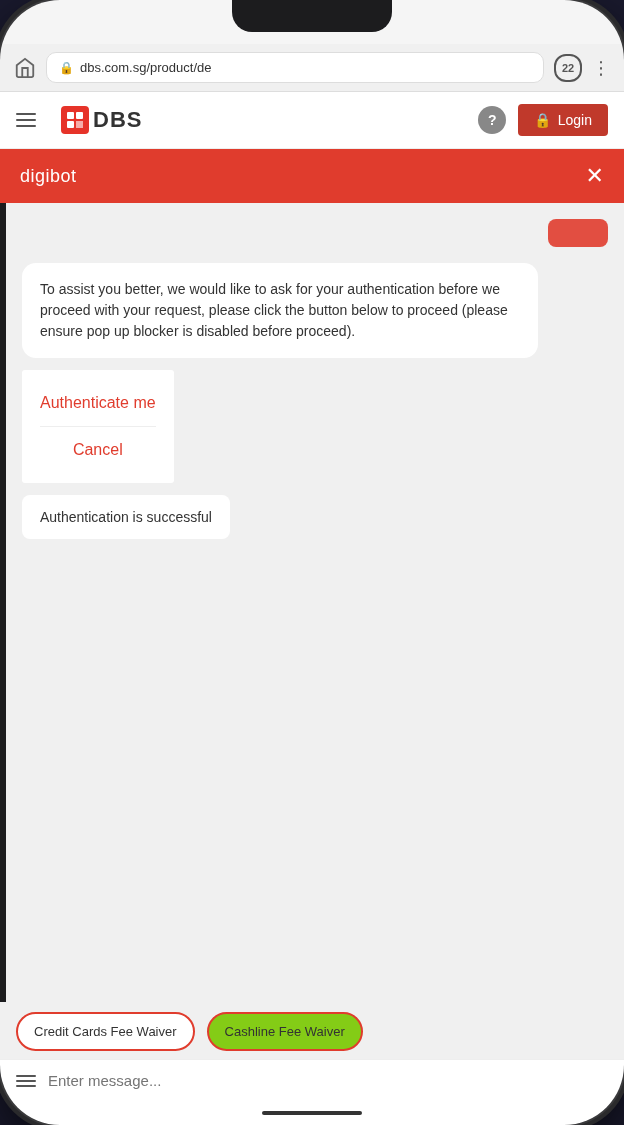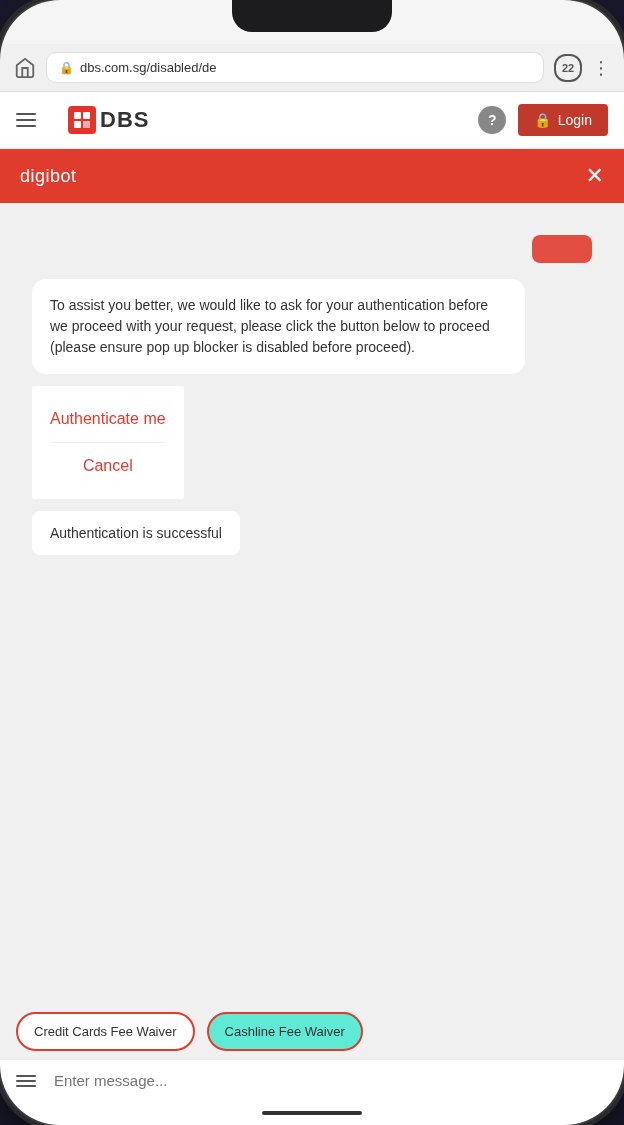--- a/index.html
+++ b/index.html
@@ -110,21 +110,21 @@
       padding: 12px 16px;
       display: flex;
       align-items: center;
       justify-content: space-between;
       border-bottom: 1px solid #eee;
     }
 
     .dbs-nav-left {
       display: flex;
       align-items: center;
-      gap: 32px;
+      gap: 25px;
     }
 
     .hamburger-lines {
       display: flex;
       flex-direction: column;
       gap: 4px;
       cursor: pointer;
     }
     .hamburger-lines span {
       display: block;
@@ -215,25 +215,26 @@
       color: white;
       font-size: 22px;
       cursor: pointer;
       font-weight: 300;
     }
 
     
     .chat-area {
       flex: 1;
       background: #f0f0f0;
-      padding: 32px;
+      padding: 16px;
       overflow-y: auto;
       display: flex;
       flex-direction: column;
       gap: 12px;
+      margin-left: 6px;
     }
 
     
     .partial-red-btn {
       background: #e03c2d;
       color: white;
       border-radius: 8px;
       padding: 14px 30px;
       font-size: 15px;
       align-self: flex-end;
@@ -318,38 +319,38 @@
       gap: 12px;
       overflow-x: auto;
     }
 
     .quick-reply-btn {
       border: 2px solid #e03c2d;
       border-radius: 20px;
       padding: 10px 16px;
       font-size: 13px;
       color: #333;
-      background: #5eead4;
+      background: #84cc16;
       white-space: nowrap;
       cursor: pointer;
       font-weight: 400;
     }
 
     .quick-reply-btn.selected {
       border: 2.5px solid #e03c2d;
       background: white;
     }
 
     
     .message-bar {
       background: white;
       padding: 12px 16px;
       display: flex;
       align-items: center;
-      gap: 18px;
+      gap: 12px;
       border-top: 1px solid #eee;
     }
 
     .menu-btn {
       display: flex;
       flex-direction: column;
       gap: 3px;
       cursor: pointer;
     }
     .menu-btn span {
@@ -398,21 +399,21 @@
 
   <div class="browser-bar">
     <div class="browser-home-icon">
       <svg viewBox="0 0 24 24" fill="none" stroke="currentColor" stroke-width="2">
         <path d="M3 9l9-7 9 7v11a2 2 0 01-2 2H5a2 2 0 01-2-2z"></path>
         <polyline points="9 22 9 12 15 12 15 22"></polyline>
       </svg>
     </div>
     <div class="browser-url-bar">
       <span class="lock-icon">🔒</span>
-      <span>dbs.com.sg/disabled/de</span>
+      <span>dbs.com.sg/product/de</span>
     </div>
     <div class="browser-tab-count">22</div>
     <div class="browser-menu-dots">⋮</div>
   </div>
 
   <div class="dbs-header">
     <div class="dbs-nav-left">
       <div class="hamburger-lines">
         <span></span>
           <span></span>

